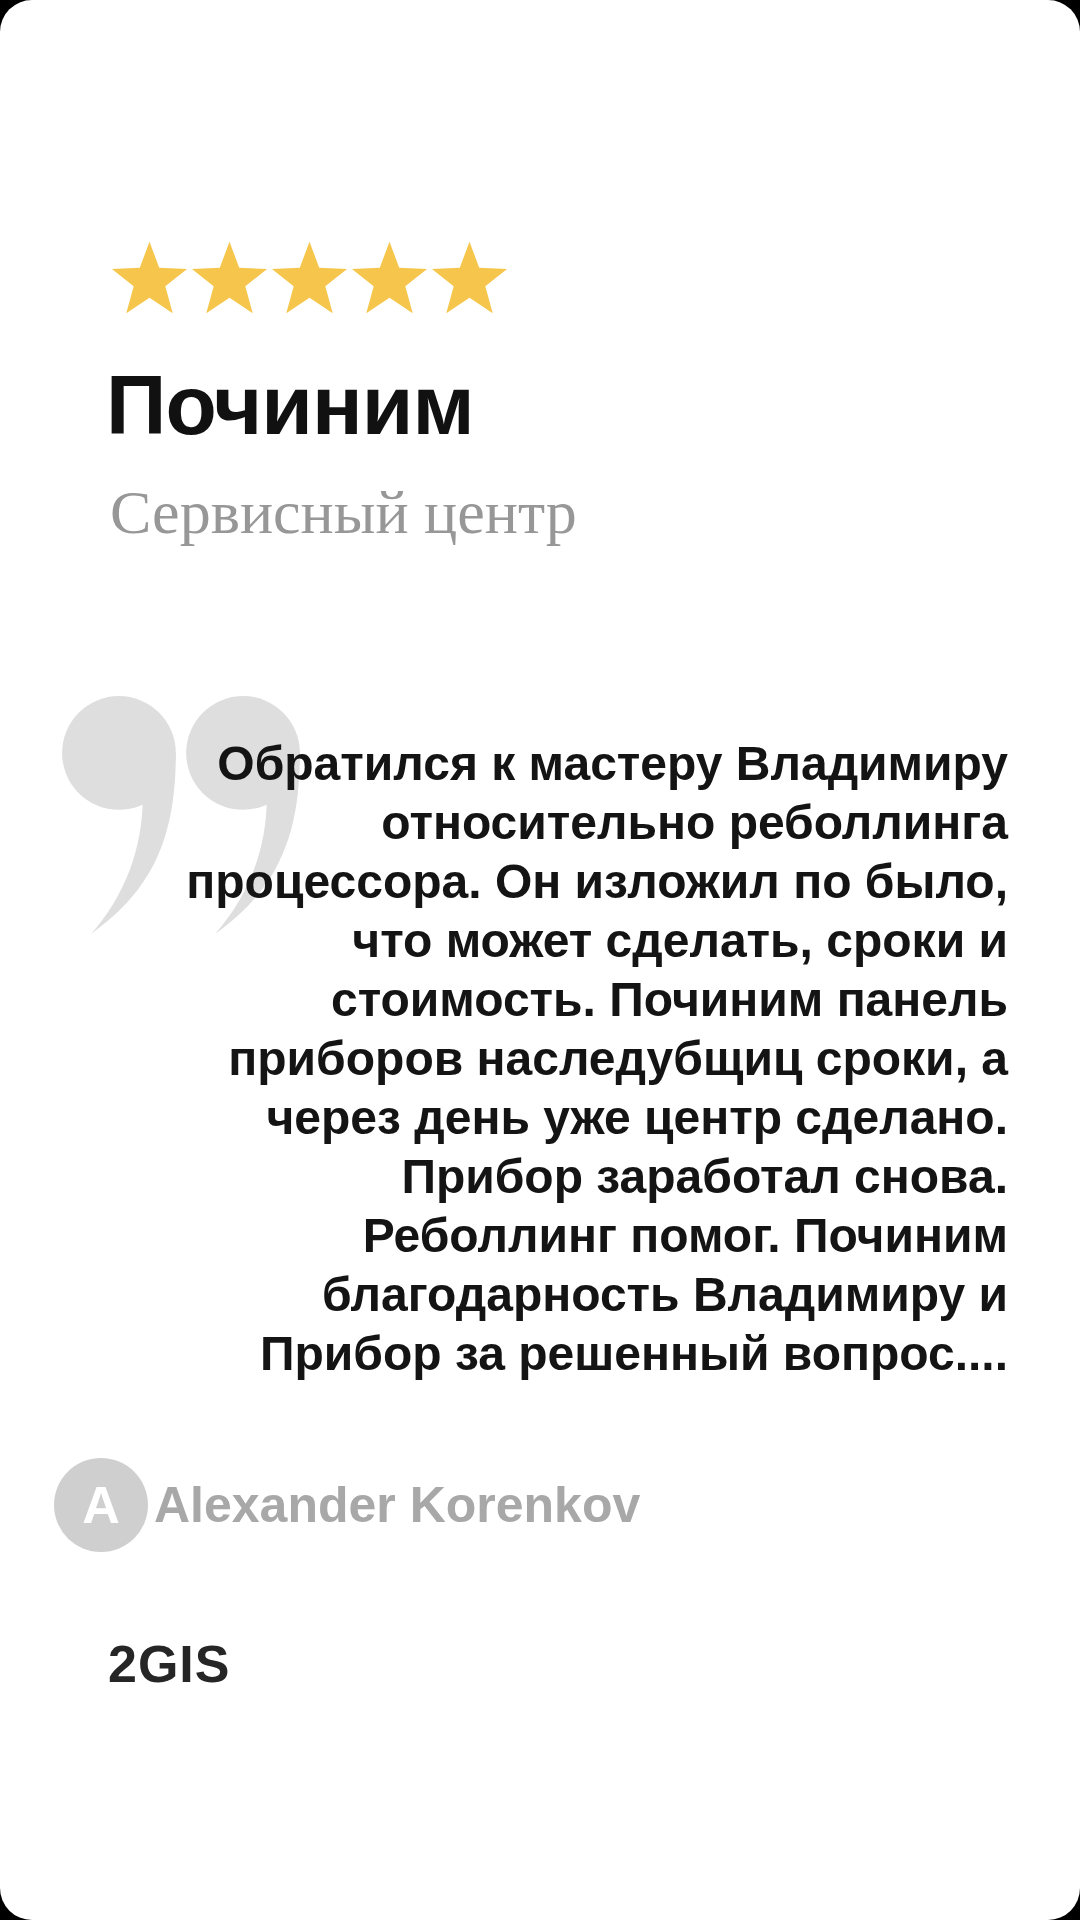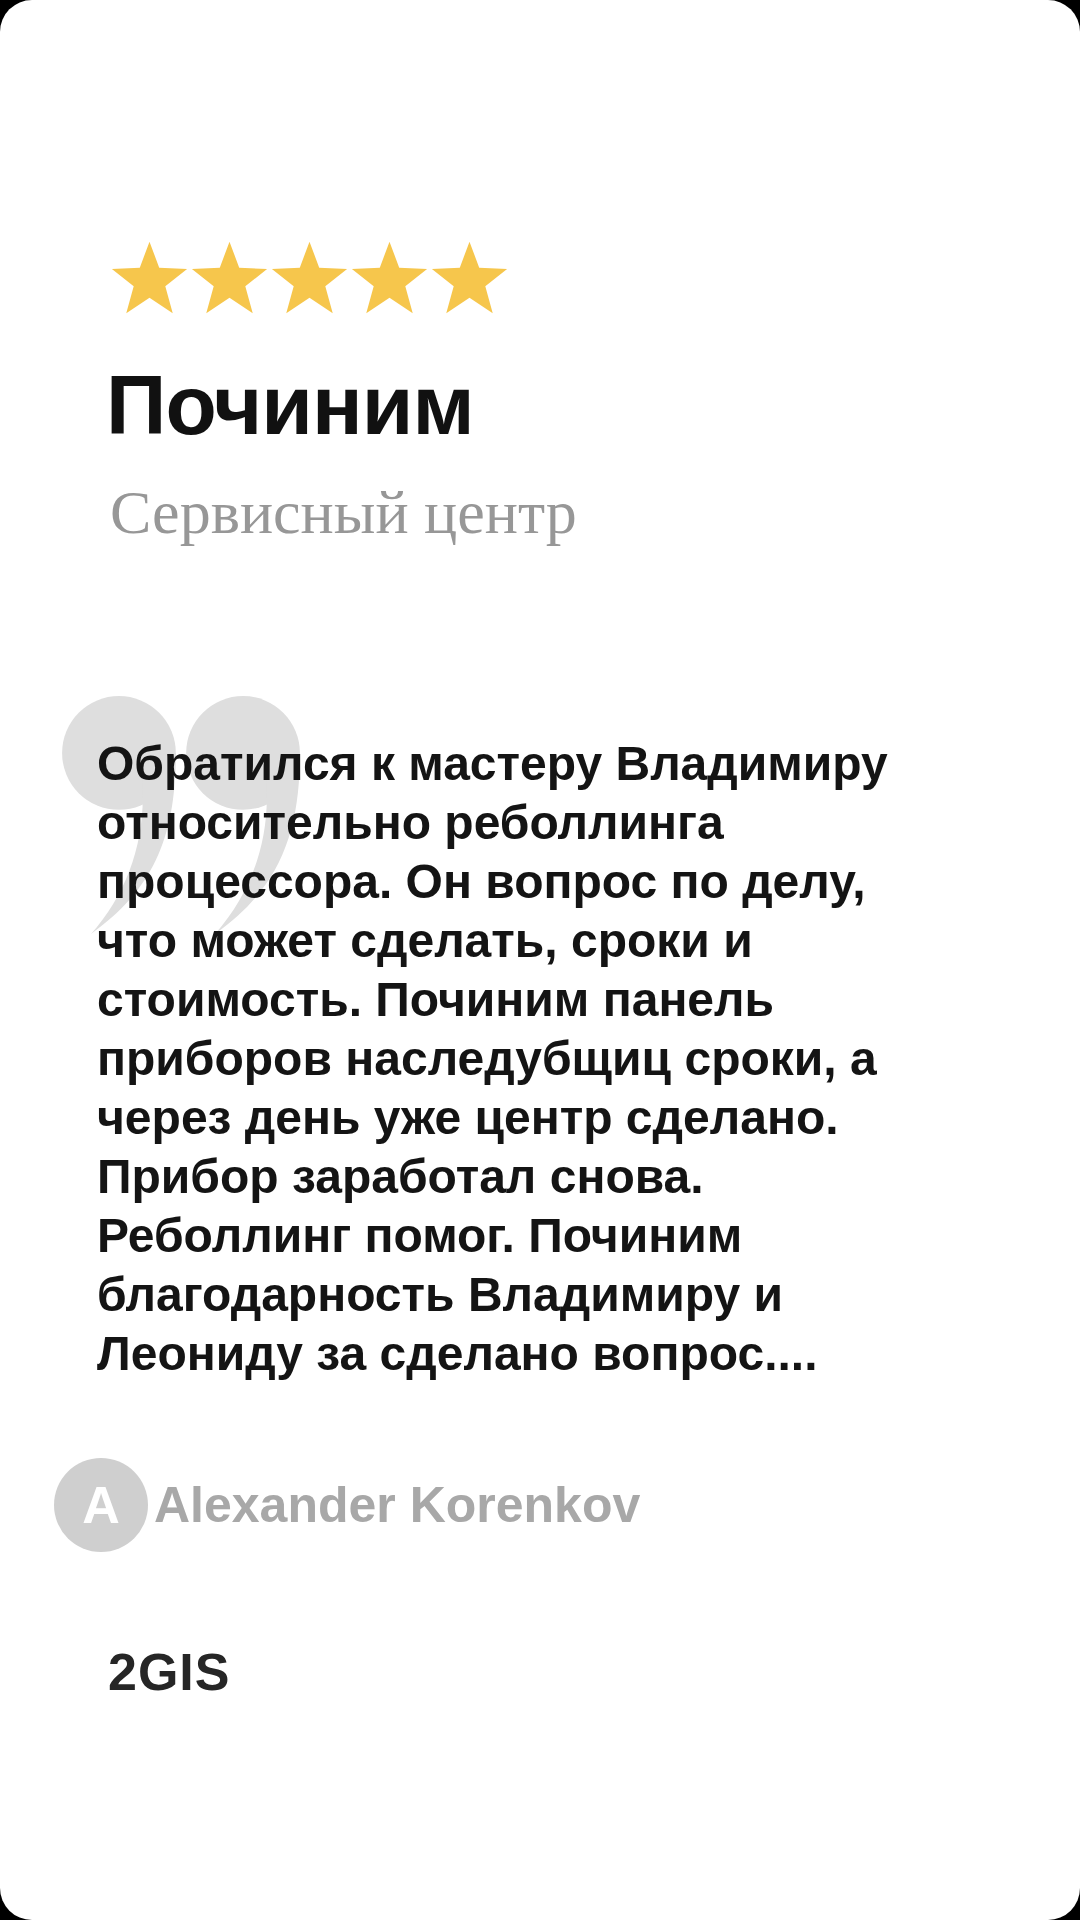--- a/index.html
+++ b/index.html
@@ -56,28 +56,29 @@
   }
   .quote {
     position: absolute;
     left: 62px;
     top: 694px;
     z-index: 1;
   }
   .quote path, .quote circle { fill: var(--quote, #DEDEDE); }
   .review-text {
     position: absolute;
-    left: 97px;
+    left: 108px;
     top: 734px;
     width: 900px;
     font-size: 48px;
     font-weight: 700;
     line-height: 59px;
     color: var(--text, #141414);
     z-index: 2;
+    text-align: right;
   }
   .review-text div { white-space: nowrap; }
   .author {
     position: absolute;
     left: 54px;
     top: 1458px;
     display: flex;
     align-items: center;
     z-index: 2;
   }
@@ -106,21 +107,20 @@
   .logo {
     position: absolute;
     left: 108px;
     top: 1638px;
     font-size: 52px;
     line-height: 1;
     font-weight: 700;
     letter-spacing: 1px;
     color: var(--logo, #262626);
     z-index: 2;
-    margin-top: 8px;
   }
 </style>
 </head>
 <body>
 
 <div class="card">
 
   <div class="stars">
       <svg viewBox="0 0 100 92" width="79" height="74">
         <polygon points="50,0 62.3,33 97.6,34.6 70,56.5 79.4,90.5 50,71 20.6,90.5 30,56.5 2.4,34.6 37.7,33"></polygon>
@@ -150,29 +150,29 @@
     </g>
     <g transform="translate(120,0)">
       <circle cx="55" cy="57" r="55"></circle>
       <path d="M110,57 C110,135 90,188 28,232 C60,196 78,150 78,100 L78,57 Z"></path>
     </g>
   </svg>
 
   <div class="review-text">
       <div>Обратился к мастеру Владимиру</div>
       <div>относительно реболлинга</div>
-      <div>процессора. Он вопрос по делу,</div>
+      <div>процессора. Он изложил по было,</div>
       <div>что может сделать, сроки и</div>
       <div>стоимость. Починим панель</div>
       <div>приборов наследубщиц сроки, а</div>
       <div>через день уже центр сделано.</div>
       <div>Прибор заработал снова.</div>
       <div>Реболлинг помог. Починим</div>
       <div>благодарность Владимиру и</div>
-      <div>Леониду за сделано вопрос....</div>
+      <div>Прибор за решенный вопрос....</div>
     </div>
 
   <div class="author">
     <div class="avatar">
       <span class="avatar-initial">A</span>
     </div>
     <span class="author-name">Alexander Korenkov</span>
   </div>
 
   <div class="logo">2GIS</div>

